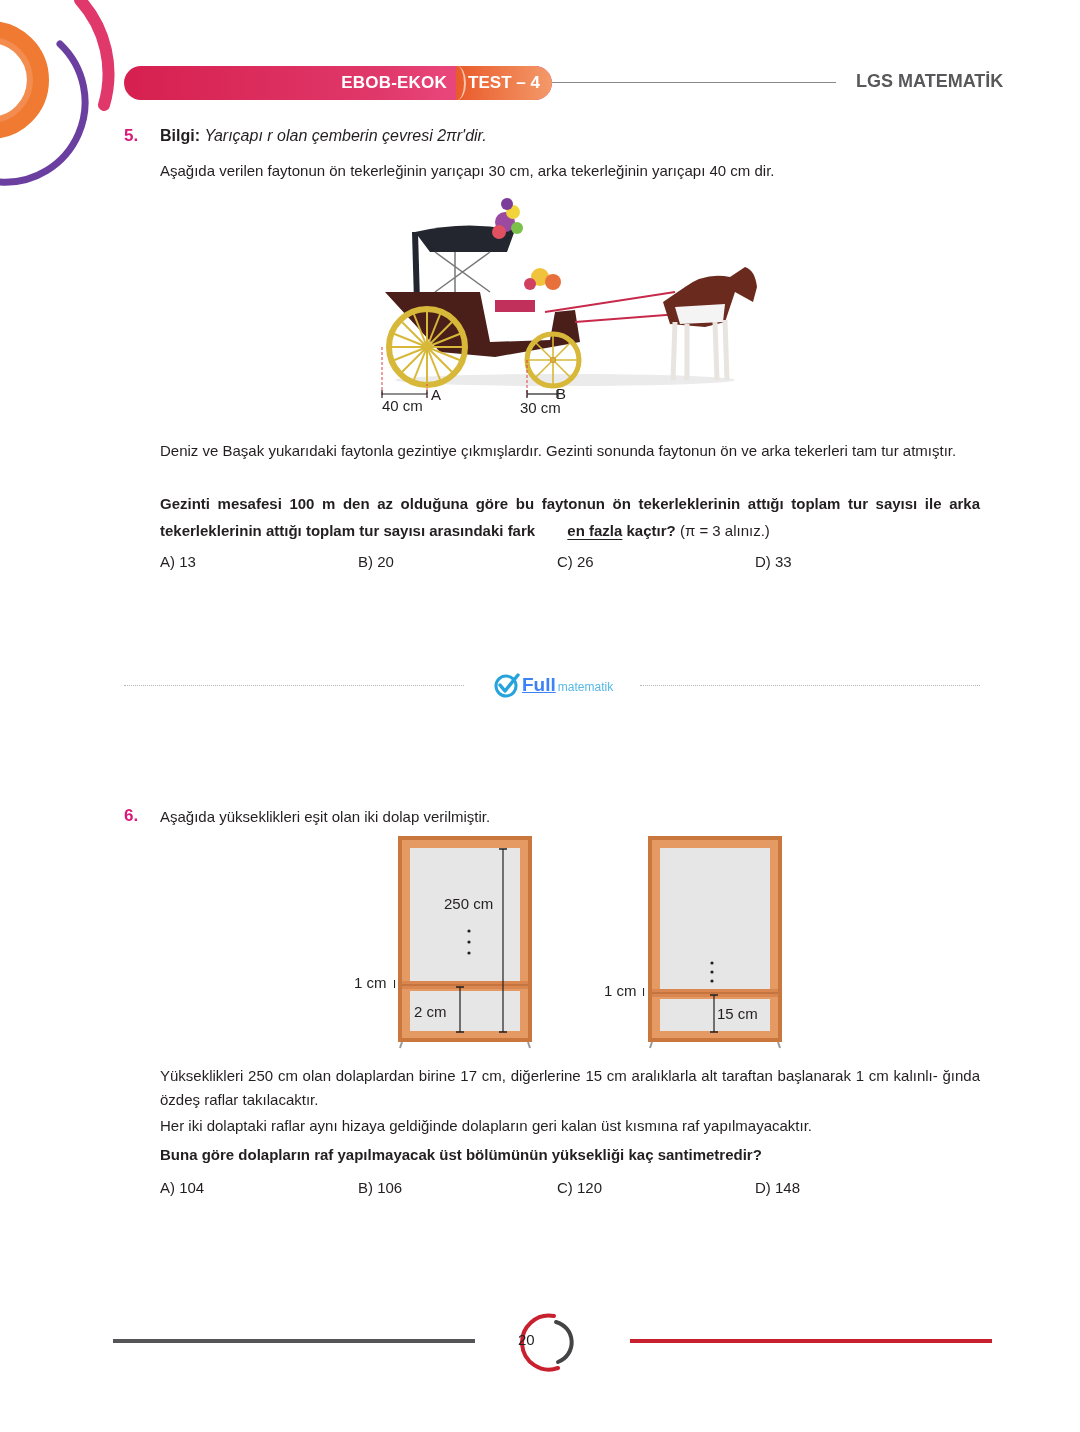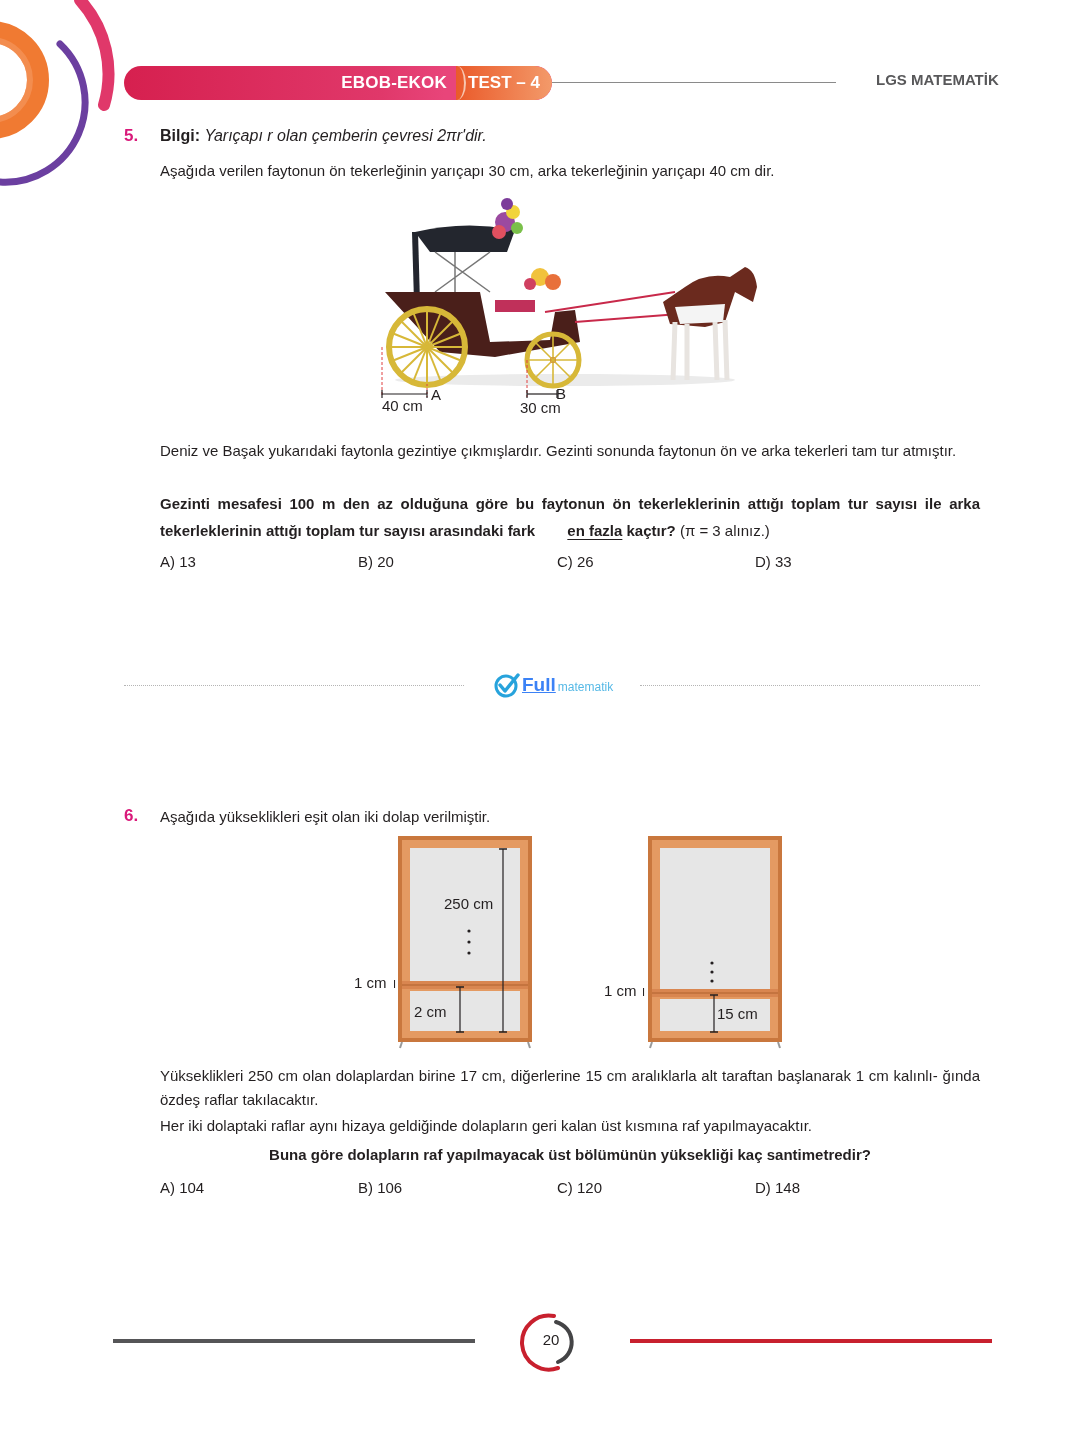--- a/index.html
+++ b/index.html
@@ -25,26 +25,26 @@
     background: linear-gradient(90deg, #ea5a2a, #f39a6a);
     border-radius: 0 17px 17px 0;
     color: #fff; font-weight: bold; font-size: 17px; line-height: 34px; text-align: center;
   }
   .header-test::before {
     content: ""; position: absolute; left: -8px; top: 0; width: 16px; height: 34px;
     border-radius: 50%; border-right: 2px solid #f7c6b0; background: transparent;
   }
   .header-line { position: absolute; left: 552px; top: 82px; width: 284px; height: 1px; background: #8a8a8a; }
   .header-right {
-    position: absolute; left: 876px; top: 71px; font-weight: bold; font-size: 15px; color: #58585a;
+    position: absolute; left: 856px; top: 71px; font-weight: bold; font-size: 18px; color: #58585a;
   }
 
   .qnum { position: absolute; font-weight: bold; font-size: 17px; color: #d9197a; }
   .text { position: absolute; font-size: 15px; line-height: 24px; color: #231f20; }
-  .bold { font-weight: bold; text-align: center; }
+  .bold { font-weight: bold; }
   .italic { font-style: italic; }
   .justify { text-align: justify; }
   .u { text-decoration: underline; text-underline-offset: 3px; margin-left: 28px; }
 
   .opts { position: absolute; left: 160px; width: 820px; height: 24px; font-size: 15px; }
   .opt { position: absolute; top: 0; }
 
   
   .carriage { position: absolute; left: 375px; top: 192px; width: 390px; height: 230px; }
 
@@ -55,21 +55,21 @@
   .logo-mat { color: #56b9e6; font-size: 12px; margin-top: 4px; }
 
   
   .cab { position: absolute; }
   .cab-label { position: absolute; font-size: 15px; color: #231f20; white-space: nowrap; }
 
   
   .foot-left { position: absolute; left: 113px; top: 1339px; width: 362px; height: 4px; background: #555557; }
   .foot-right { position: absolute; left: 630px; top: 1339px; width: 362px; height: 4px; background: #c8202e; }
   .page-circle { position: absolute; left: 518px; top: 1310px; width: 66px; height: 64px; }
-  .page-num { position: absolute; left: 518px; top: 1331px; width: 66px; text-align: center; font-size: 15px; color: #231f20; }
+  .page-num { position: absolute; left: 518px; top: 1331px; width: 66px; font-size: 15px; color: #231f20; }
 </style>
 </head>
 <body>
 
 <svg class="deco" viewBox="0 0 130 200">
   <circle cx="-10" cy="80" r="48" fill="none" stroke="#f07a32" stroke-width="22"></circle>
   <circle cx="-10" cy="80" r="40" fill="none" stroke="#f59a62" stroke-width="6" opacity="0.6"></circle>
   <path d="M60 44 A 80 80 0 0 1 0 182" fill="none" stroke="#6b3fa0" stroke-width="7" stroke-linecap="round"></path>
   <path d="M80 0 A 110 110 0 0 1 104 105" fill="none" stroke="#e0386a" stroke-width="12" stroke-linecap="round"></path>
 </svg>

